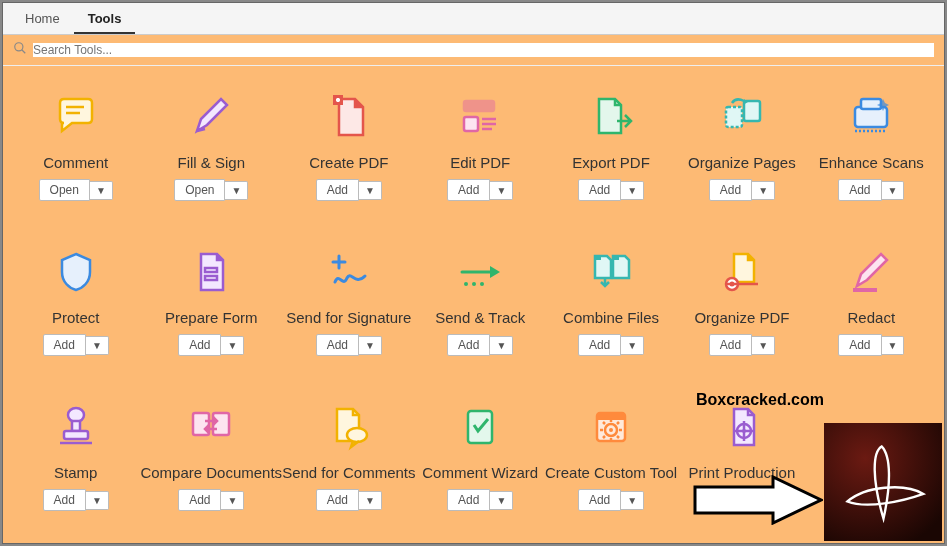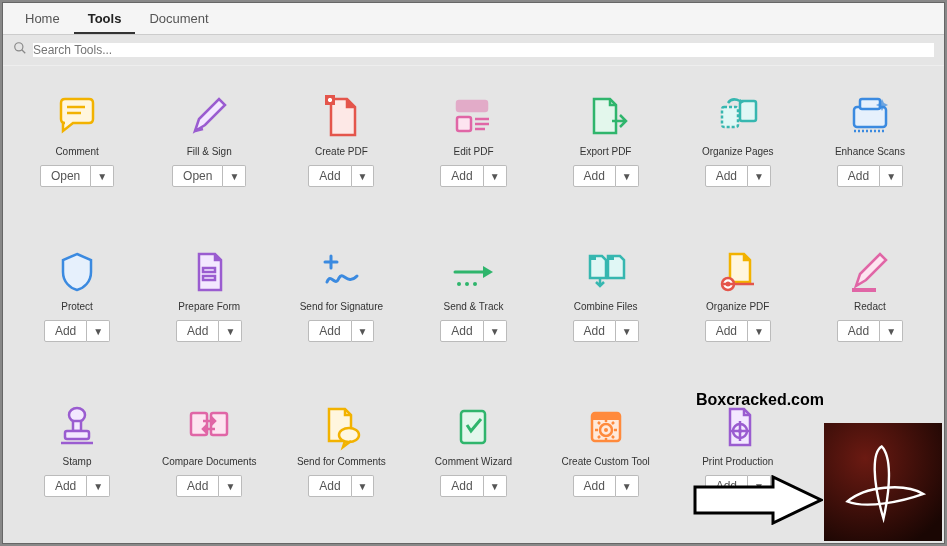--- a/index.html
+++ b/index.html
@@ -1,45 +1,44 @@
 <!DOCTYPE html>
 <html><head>
 <meta charset="utf-8">
 <style>
 * { box-sizing: border-box; margin: 0; padding: 0; }
 body { font-family: "Segoe UI", Arial, sans-serif; background: #888; width: 947px; height: 546px; overflow: hidden; }
-.window { background: #e5e5e5; width: 943px; height: 542px; margin: 2px; border: 1px solid #666; display: flex; flex-direction: column; position: relative; }
+.window { background: #fdba74; width: 943px; height: 542px; margin: 2px; border: 1px solid #666; display: flex; flex-direction: column; position: relative; }
 .tabbar { background: #f5f5f5; border-bottom: 1px solid #ccc; padding: 0 8px; display: flex; gap: 0; }
 .tab { padding: 8px 14px 6px; font-size: 13px; color: #555; cursor: pointer; border-bottom: 2px solid transparent; }
 .tab.active { color: #222; font-weight: 700; border-bottom: 2px solid #333; }
 .searchbar { padding: 6px 10px; border-bottom: 1px solid #eee; display: flex; align-items: center; gap: 6px; }
 .searchbar svg { width: 14px; height: 14px; }
 .searchbar input { border: none; outline: none; font-size: 12px; color: #888; flex: 1; }
 .grid { flex: 1; padding: 18px 8px 8px; display: grid; grid-template-columns: repeat(7, 1fr); grid-auto-rows: 155px; overflow: hidden; }
 .tool { display: flex; flex-direction: column; align-items: center; justify-content: flex-start; padding-top: 4px; }
 .tool .ico { width: 60px; height: 58px; display: flex; align-items: center; justify-content: center; }
 .tool .ico svg { width: 48px; height: 48px; }
-.tool .label { font-size: 10px; color: #333; margin-top: 0; white-space: nowrap; }
-.btns { margin-top: 8px; display: flex; }
+.tool .label { font-size: 15px; color: #333; margin-top: 8px; white-space: nowrap; }
+.btns { margin-top: 8px; display: flex; align-items: center; }
 .btns .main { border: 1px solid #bbb; background: #fff; font-size: 12px; color: #555; padding: 3px 10px; border-radius: 2px 0 0 2px; cursor: pointer; }
 .btns .dd   { border: 1px solid #bbb; border-left: none; background: #fff; font-size: 10px; color: #555; padding: 3px 6px; border-radius: 0 2px 2px 0; cursor: pointer; }
 .watermark { position: absolute; right: 120px; top: 388px; font-size: 16px; font-weight: 700; color: #000; }
 .arrow { position: absolute; left: 690px; top: 472px; }
 .logo { position: absolute; right: 2px; bottom: 2px; width: 118px; height: 118px; background: radial-gradient(circle at 35% 30%, #6b1a12, #1a0603 85%); display:flex; align-items:center; justify-content:center; }
 .logo svg { width: 95px; height: 95px; }
 </style>
 </head>
 <body>
 
 <div class="window">
 
   <div class="tabbar">
     <div class="tab">Home</div>
     <div class="tab active">Tools</div>
-    <div class="tab">Document</div>
   </div>
 
   <div class="searchbar">
     <span>
       <svg viewBox="0 0 24 24" fill="none" stroke="#888" stroke-width="2">
           <circle cx="10" cy="10" r="7"></circle>
           <line x1="15" y1="15" x2="21" y2="21"></line>
         </svg>
     </span>
     <input type="text" placeholder="Search Tools..." style="">

